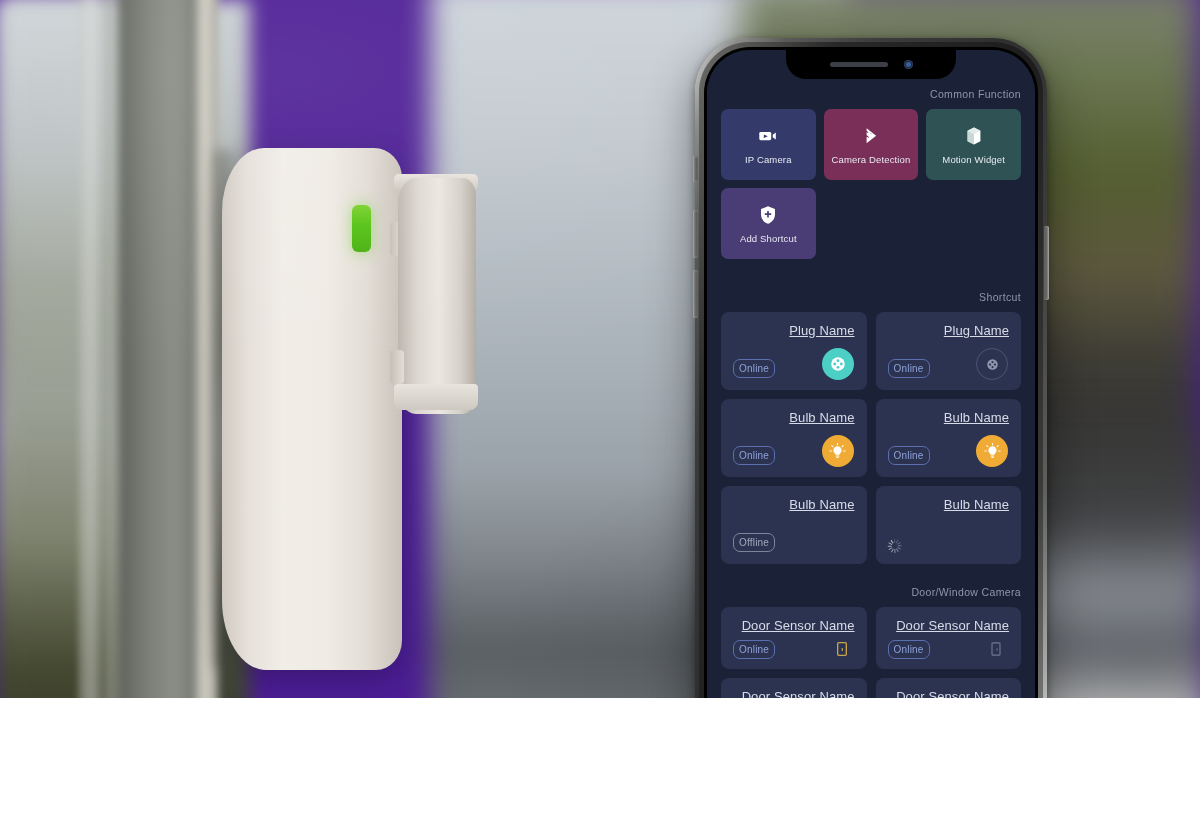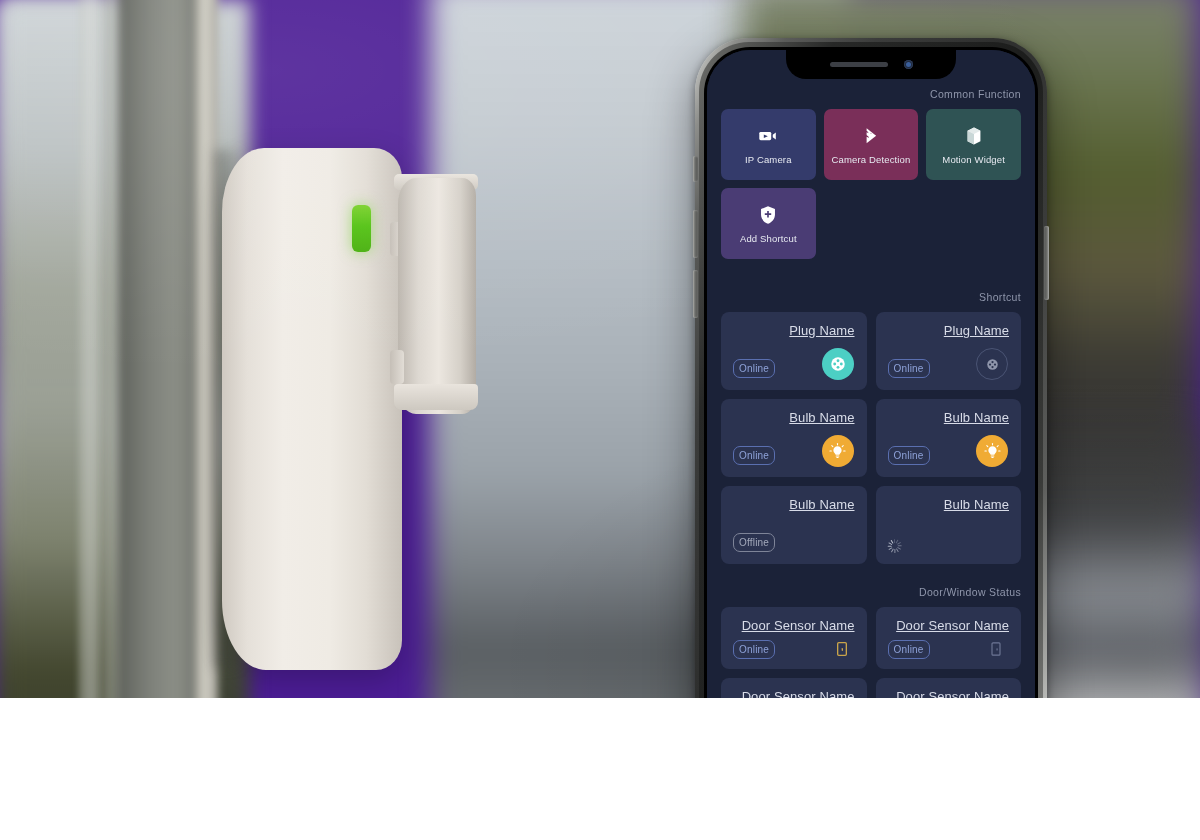--- a/index.html
+++ b/index.html
@@ -587,21 +587,21 @@
                   <i style="transform: rotate(210deg); opacity: 0.69;"></i>
                   <i style="transform: rotate(240deg); opacity: 0.75;"></i>
                   <i style="transform: rotate(270deg); opacity: 0.81;"></i>
                   <i style="transform: rotate(300deg); opacity: 0.88;"></i>
                   <i style="transform: rotate(330deg); opacity: 0.94;"></i>
                 </div>
             </div>
 
           </div>
 
-          <div class="section-title doorwin">Door/Window Status</div>
+          <div class="section-title doorwin">Door/Window Camera</div>
 
           <div class="card-grid">
 
             <div class="dev-card sensor">
               <div class="dev-name">Door Sensor Name</div>
               <div class="badge">Online</div>
               <div class="sensor-ctl">
                 <svg viewBox="0 0 24 24" width="16" height="18" fill="none" stroke="#c9a44a" stroke-width="2">
                   <rect x="5.5" y="2.5" width="13" height="19" rx="1.6"></rect>
                   <path d="M12.5 11.4v2.6" stroke-linecap="round"></path>

